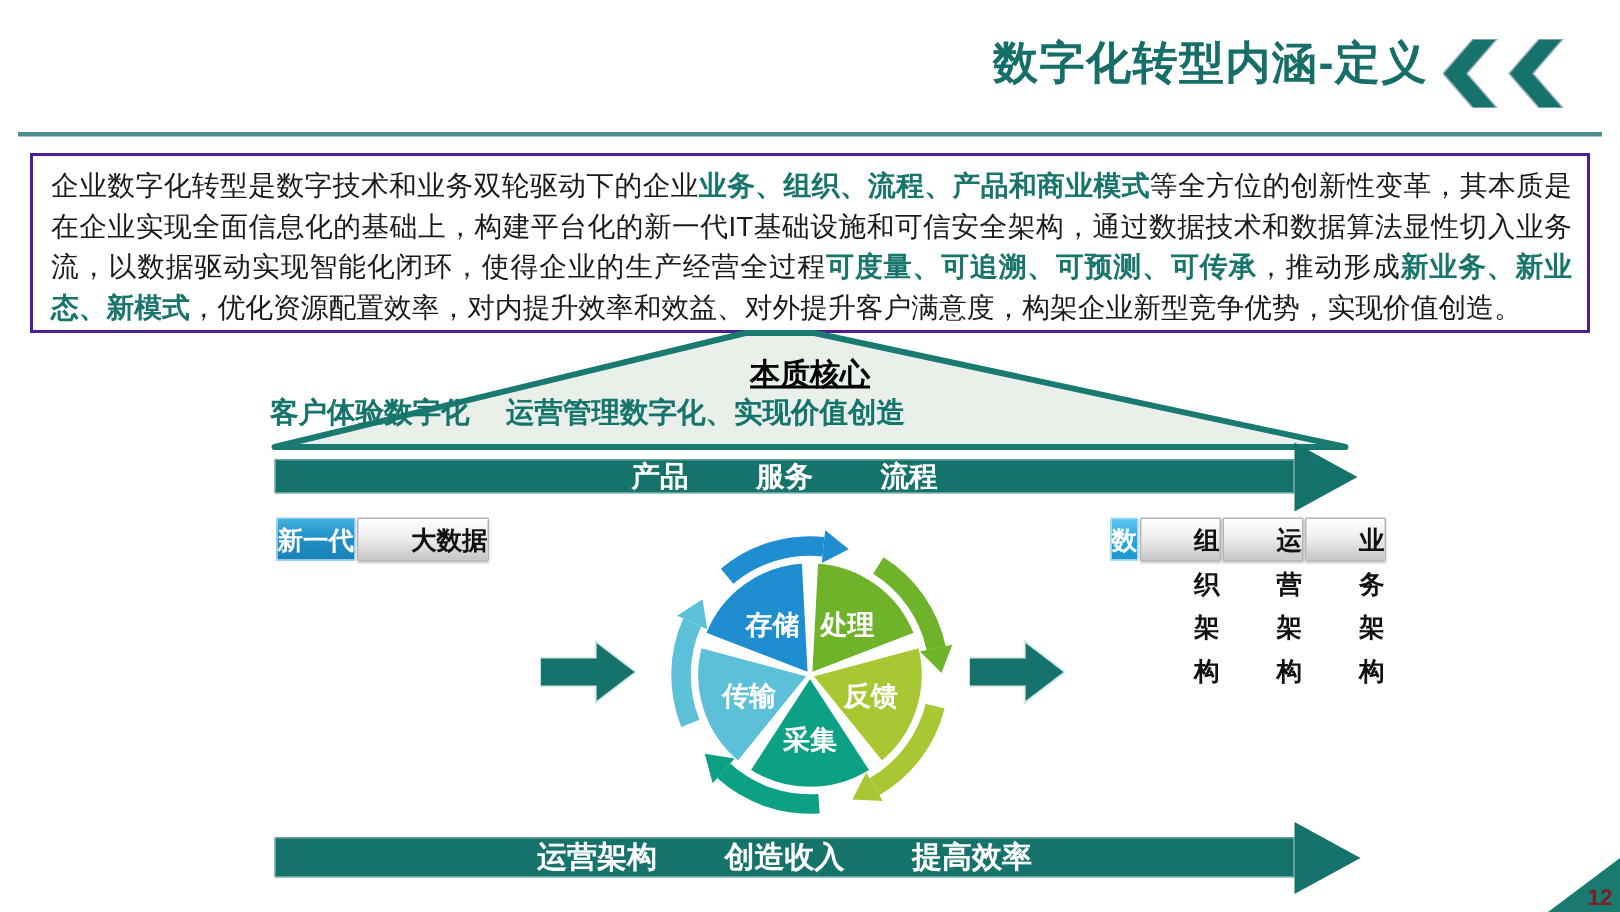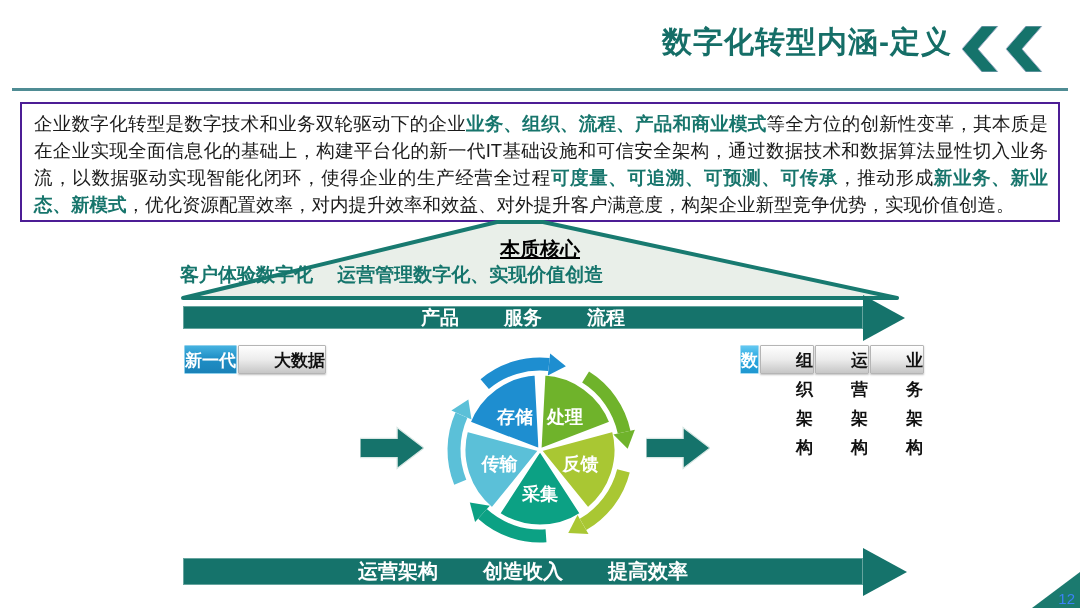--- a/index.html
+++ b/index.html
@@ -88,22 +88,22 @@
   .cycle-label{
     fill:#fff;font-family:"Liberation Sans",sans-serif;
     font-size:18px;font-weight:bold;text-anchor:middle;
   }
   
   .page-corner{
     position:absolute;right:0;bottom:0;width:0;height:0;
     border-bottom:36px solid #1b7a6f;border-left:48px solid transparent;
   }
   .page-number{
-    position:absolute;right:5px;bottom:1px;color:#3b82f6;
-    font-size:15px;font-weight:normal;
+    position:absolute;right:5px;bottom:1px;color:#7f1d1d;
+    font-size:15px;font-weight:bold;
   }
 </style>
 </head>
 <body>
 
 <div class="page-title">数字化转型内涵-定义</div>
 <svg class="chevrons" width="82" height="46" viewBox="0 0 82 46">
   <polygon points="0,23 20,0 36,0 16,23 36,46 20,46" fill="#15736b" stroke="#9fb0c8" stroke-width="1"></polygon>
   <polygon points="44,23 64,0 80,0 60,23 80,46 64,46" fill="#15736b" stroke="#9fb0c8" stroke-width="1"></polygon>
 </svg>

